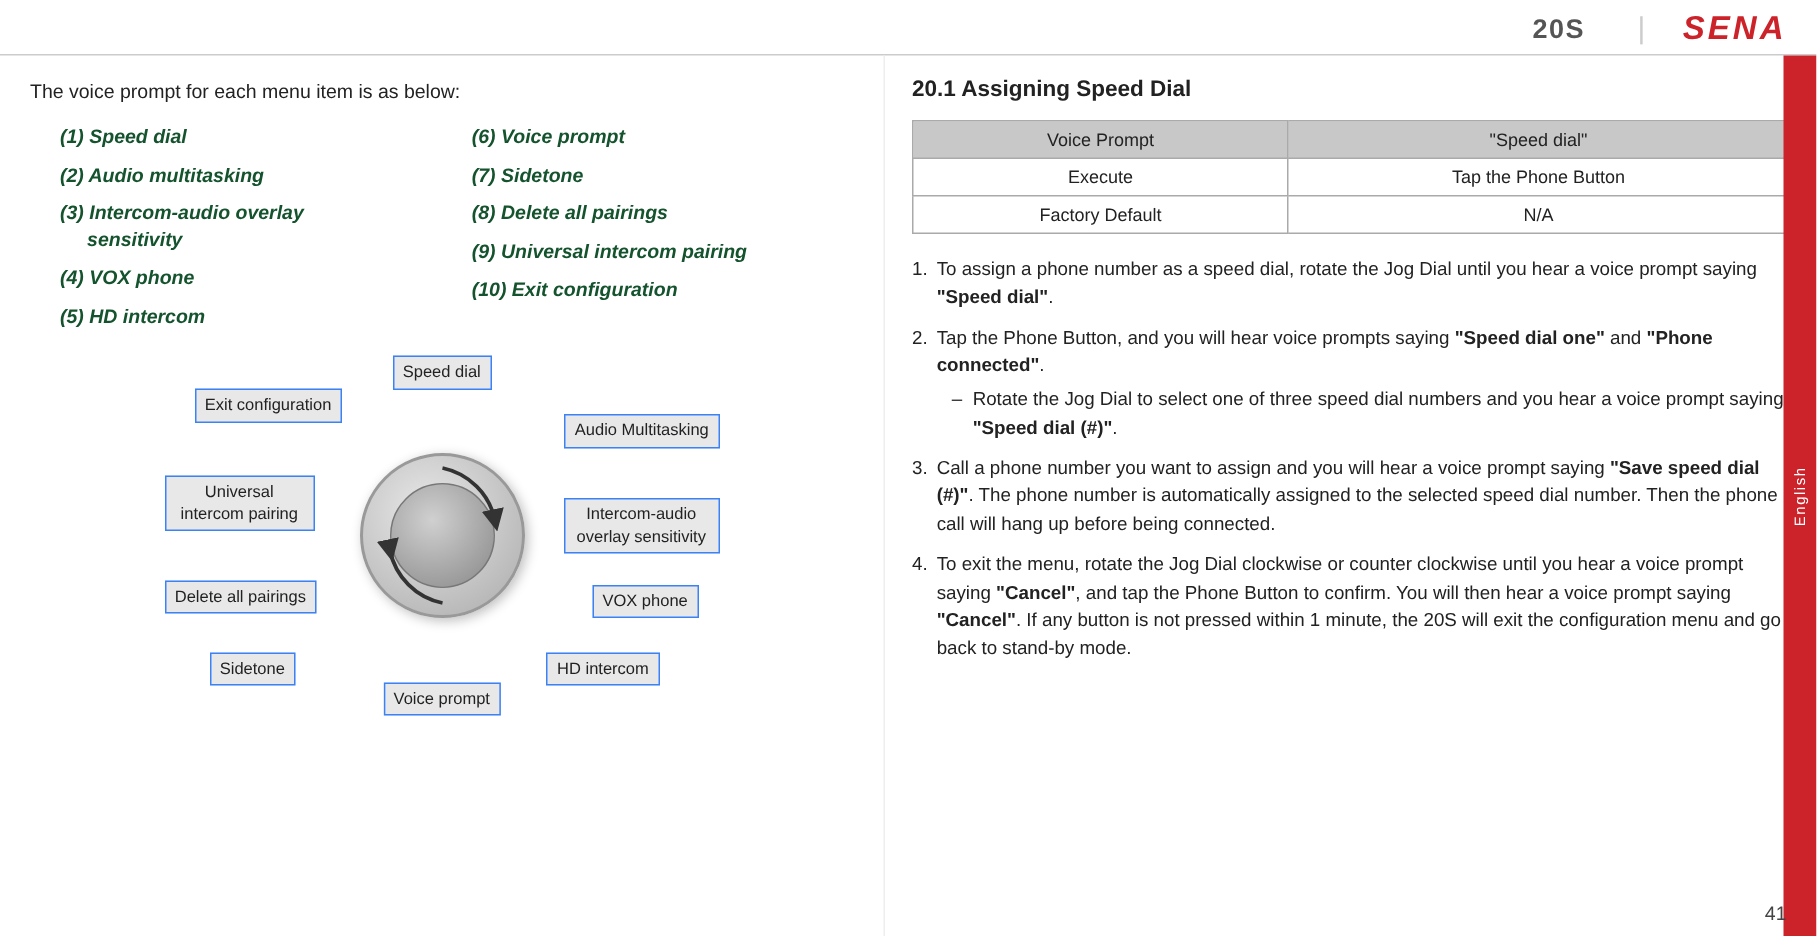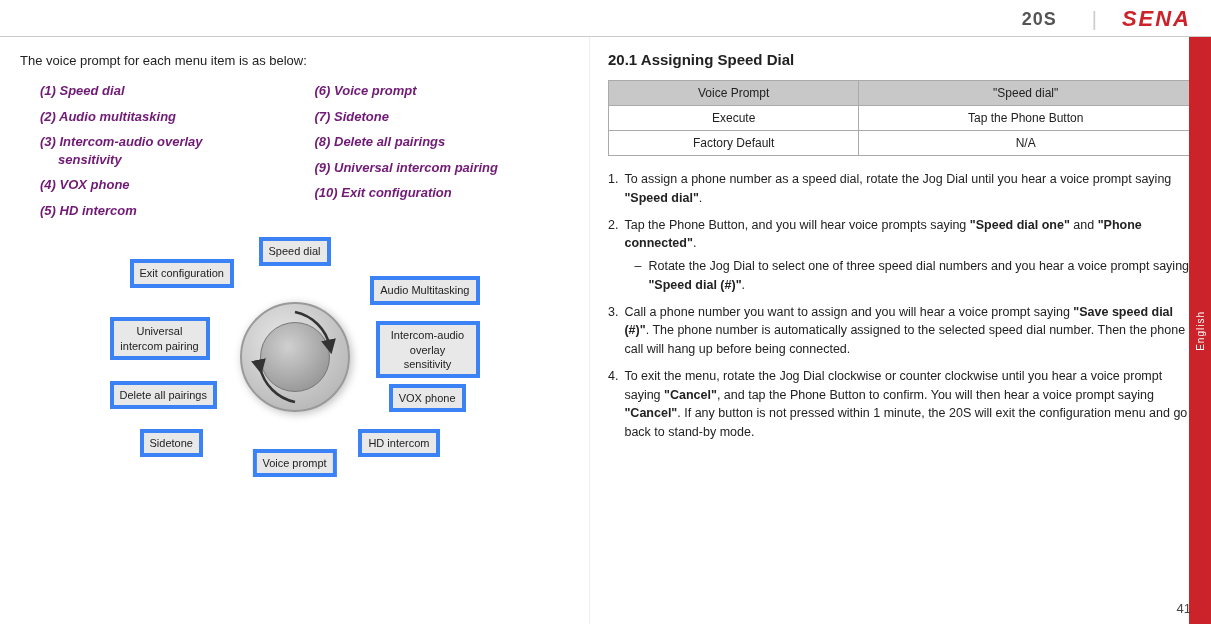--- a/index.html
+++ b/index.html
@@ -62,21 +62,21 @@
       display: flex;
       gap: 0;
     }
     .menu-col {
       flex: 1;
     }
     .menu-item {
       font-style: italic;
       font-weight: bold;
       font-size: 13px;
-      color: #701a75;
+      color: #14532d;
       margin-bottom: 8px;
       line-height: 1.35;
       padding-left: 20px;
     }
 
     
     .dial-diagram {
       position: relative;
       width: 370px;
       height: 240px;
@@ -115,21 +115,21 @@
       height: 130px;
       top: 50%;
       left: 50%;
       transform: translate(-50%, -50%);
     }
 
     
     .label-box {
       position: absolute;
       background: #e8e8e8;
-      border: 4px solid #3b82f6;
+      border: 1px solid #3b82f6;
       font-size: 11px;
       text-align: center;
       padding: 3px 6px;
       line-height: 1.3;
       color: #222;
       white-space: nowrap;
     }
 
     
     .right-col {
@@ -234,21 +234,21 @@
         <div class="menu-item">(10) Exit configuration</div>
       </div>
     </div>
 
     <div class="dial-diagram">
 
       <div class="label-box" style="top:0;left:50%;transform:translateX(-50%);">Speed dial</div>
 
       <div class="label-box" style="top:39px;right:0;">Audio Multitasking</div>
 
-      <div class="label-box" style="top:84px;right:0;white-space:normal;width:104px;text-align:center;">Intercom-audio<br>overlay sensitivity</div>
+      <div class="label-box" style="top:95px;right:0;white-space:normal;width:104px;text-align:center;">Intercom-audio<br>overlay sensitivity</div>
 
       <div class="label-box" style="bottom:65px;right:14px;">VOX phone</div>
 
       <div class="label-box" style="bottom:20px;right:40px;">HD intercom</div>
 
       <div class="label-box" style="bottom:0;left:50%;transform:translateX(-50%);">Voice prompt</div>
 
       <div class="label-box" style="bottom:20px;left:30px;">Sidetone</div>
 
       <div class="label-box" style="bottom:68px;left:0;">Delete all pairings</div>

